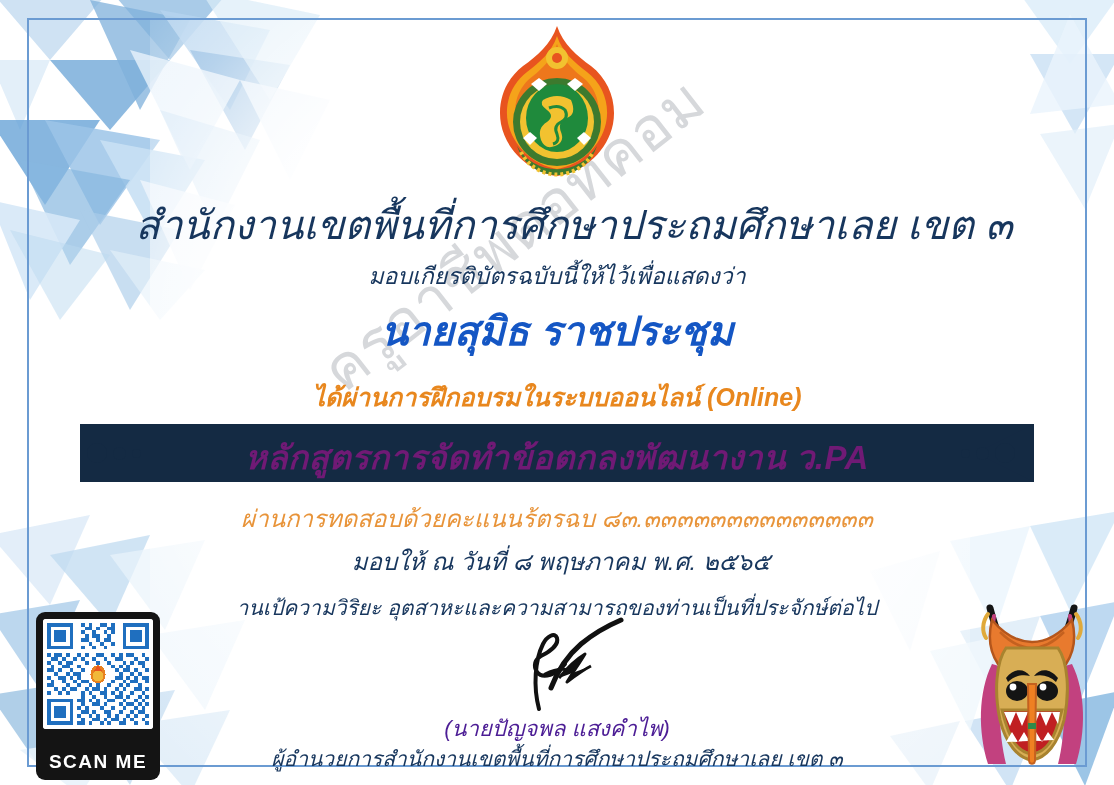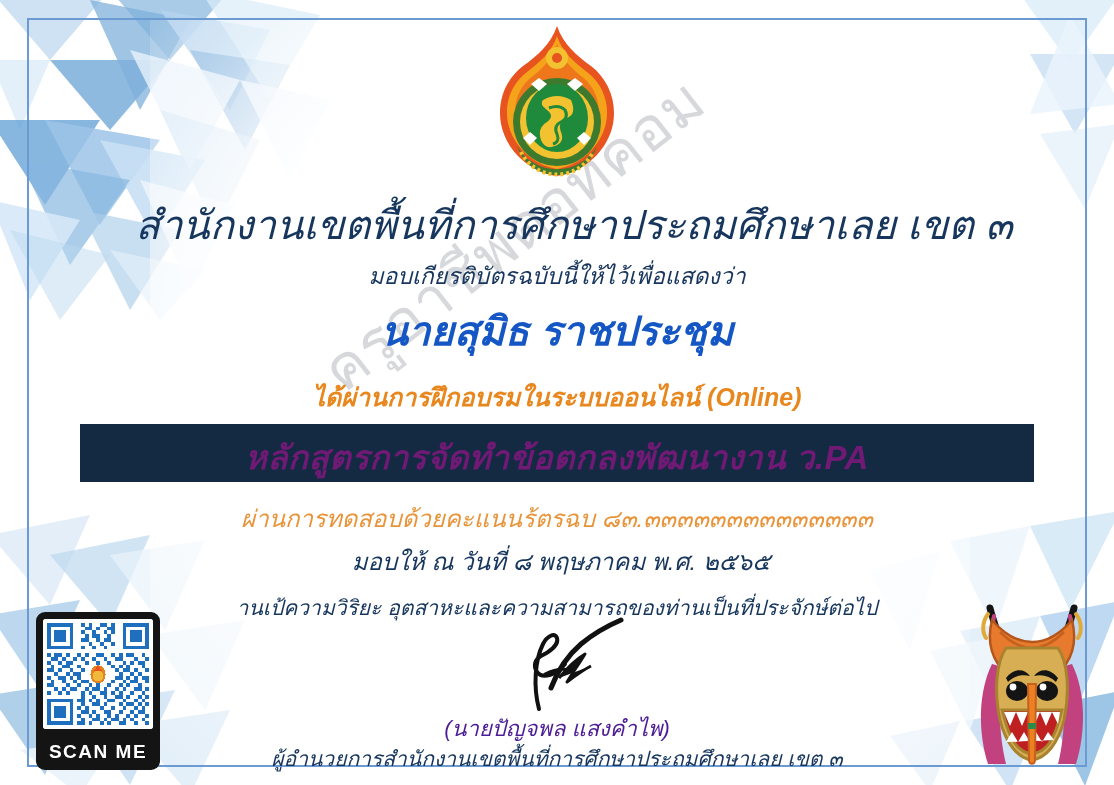--- a/index.html
+++ b/index.html
@@ -162,21 +162,21 @@
     background:#ffffff;
     border-radius:3px;
     display:block;
   }
   .qr-caption{
     color:#ffffff;
     text-align:center;
     font-size:19px;
     font-weight:bold;
     letter-spacing:1.5px;
-    padding:12px 0 7px 0;
+    padding:22px 0 7px 0;
     font-family:"Liberation Sans",sans-serif;
   }
 
   
   .mascot{position:absolute;right:12px;bottom:8px;}
 
   
   .signature{position:absolute;left:495px;top:614px;}
 </style>
 </head>

